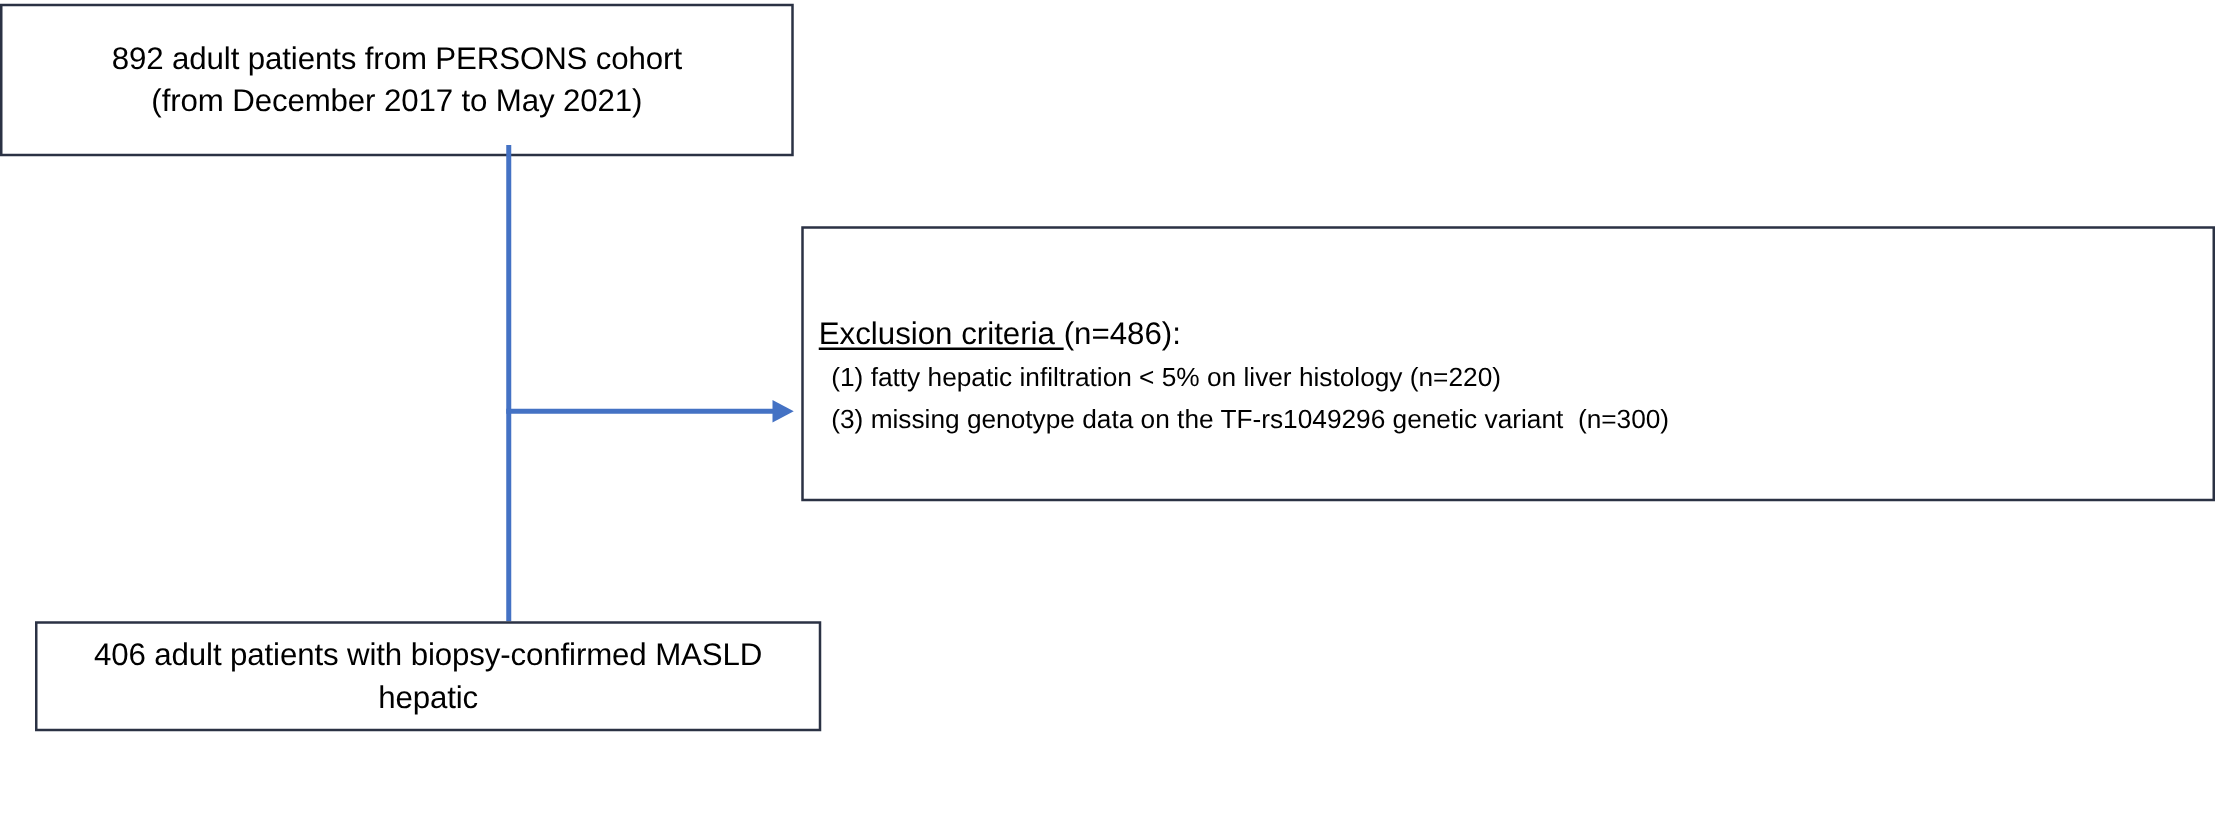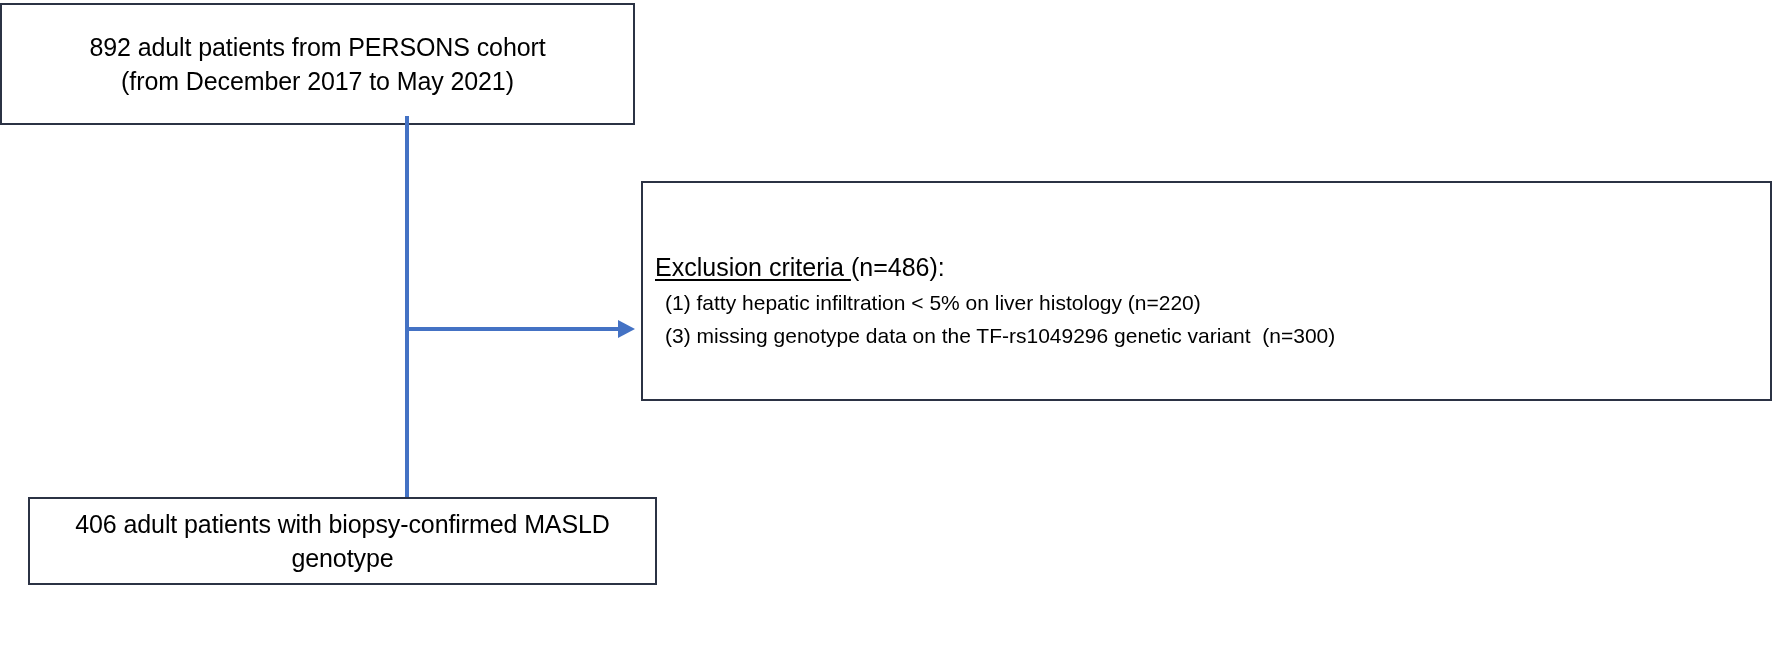--- a/index.html
+++ b/index.html
@@ -149,16 +149,16 @@
   <div class="conn" id="arrowhead-down"></div>
 
   <div class="box box-left" id="exclusion-box">
     <div class="heading"><span class="underlined">Exclusion criteria </span><span>(n=486):</span></div>
     <div class="crit"><span>(1)</span> <span>fatty hepatic infiltration &lt; 5% on liver histology (n=220)</span></div>
     <div class="crit"><span>(3)</span> <span>missing genotype data on the TF-rs1049296 genetic variant</span><span class="sp2">(n=300)</span></div>
   </div>
 
   <div class="box box-center" id="enrolled-box">
     <div class="line">406 adult patients with biopsy-confirmed MASLD</div>
-    <div class="line">genotype</div>
+    <div class="line">hepatic</div>
   </div>
 
 </div>
 
 </body></html>

